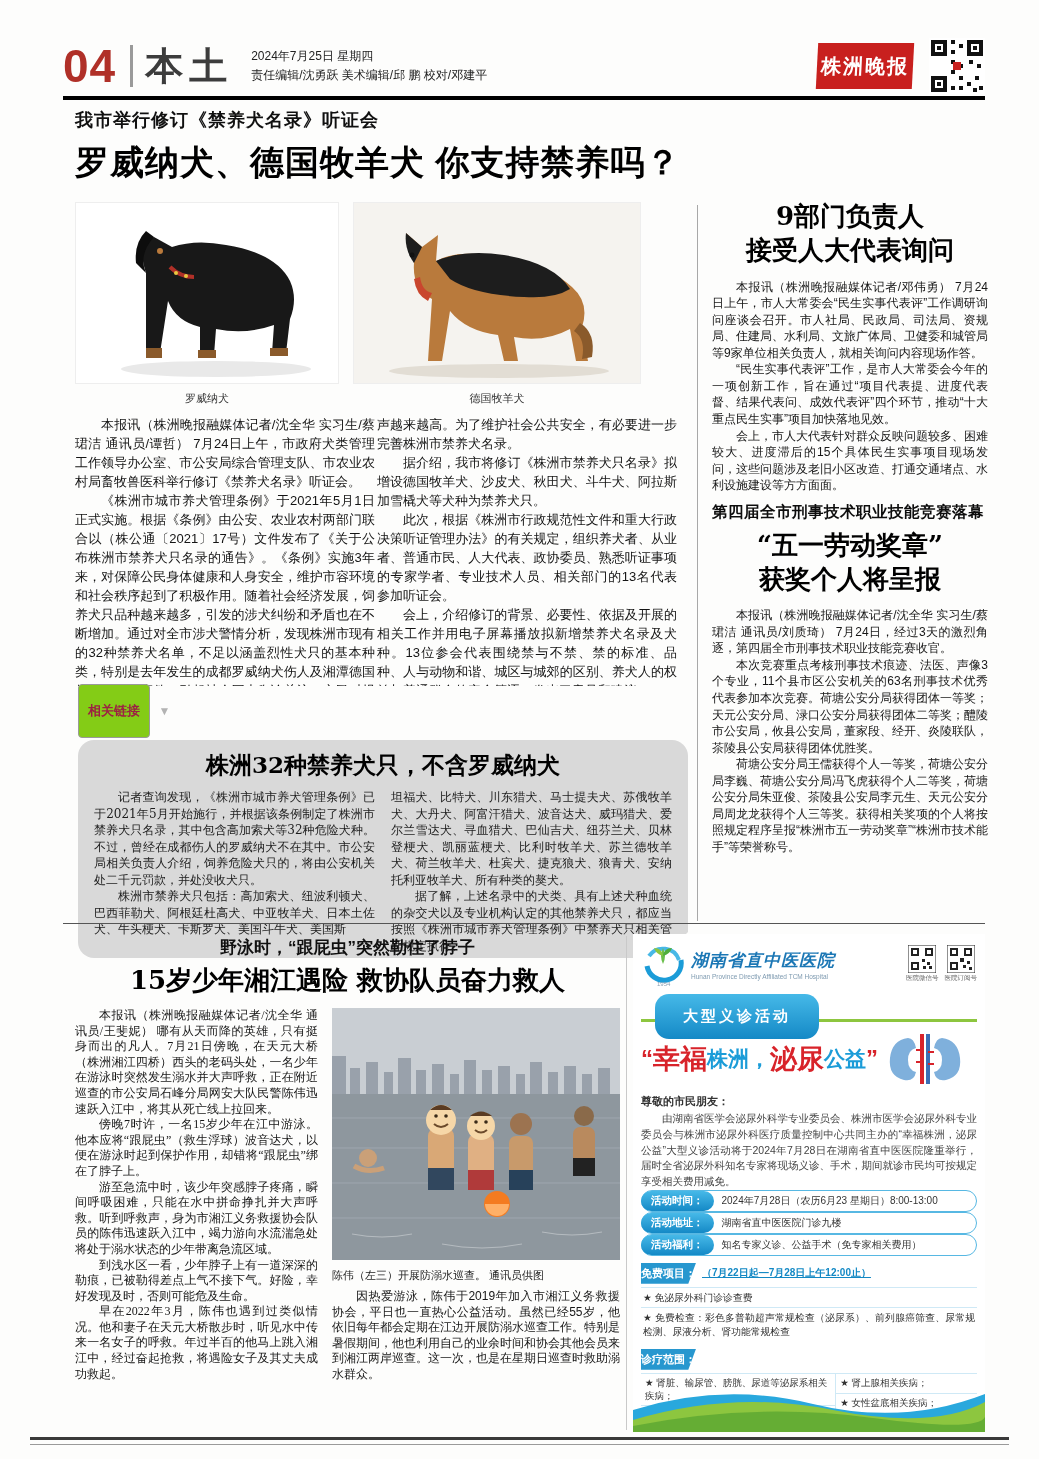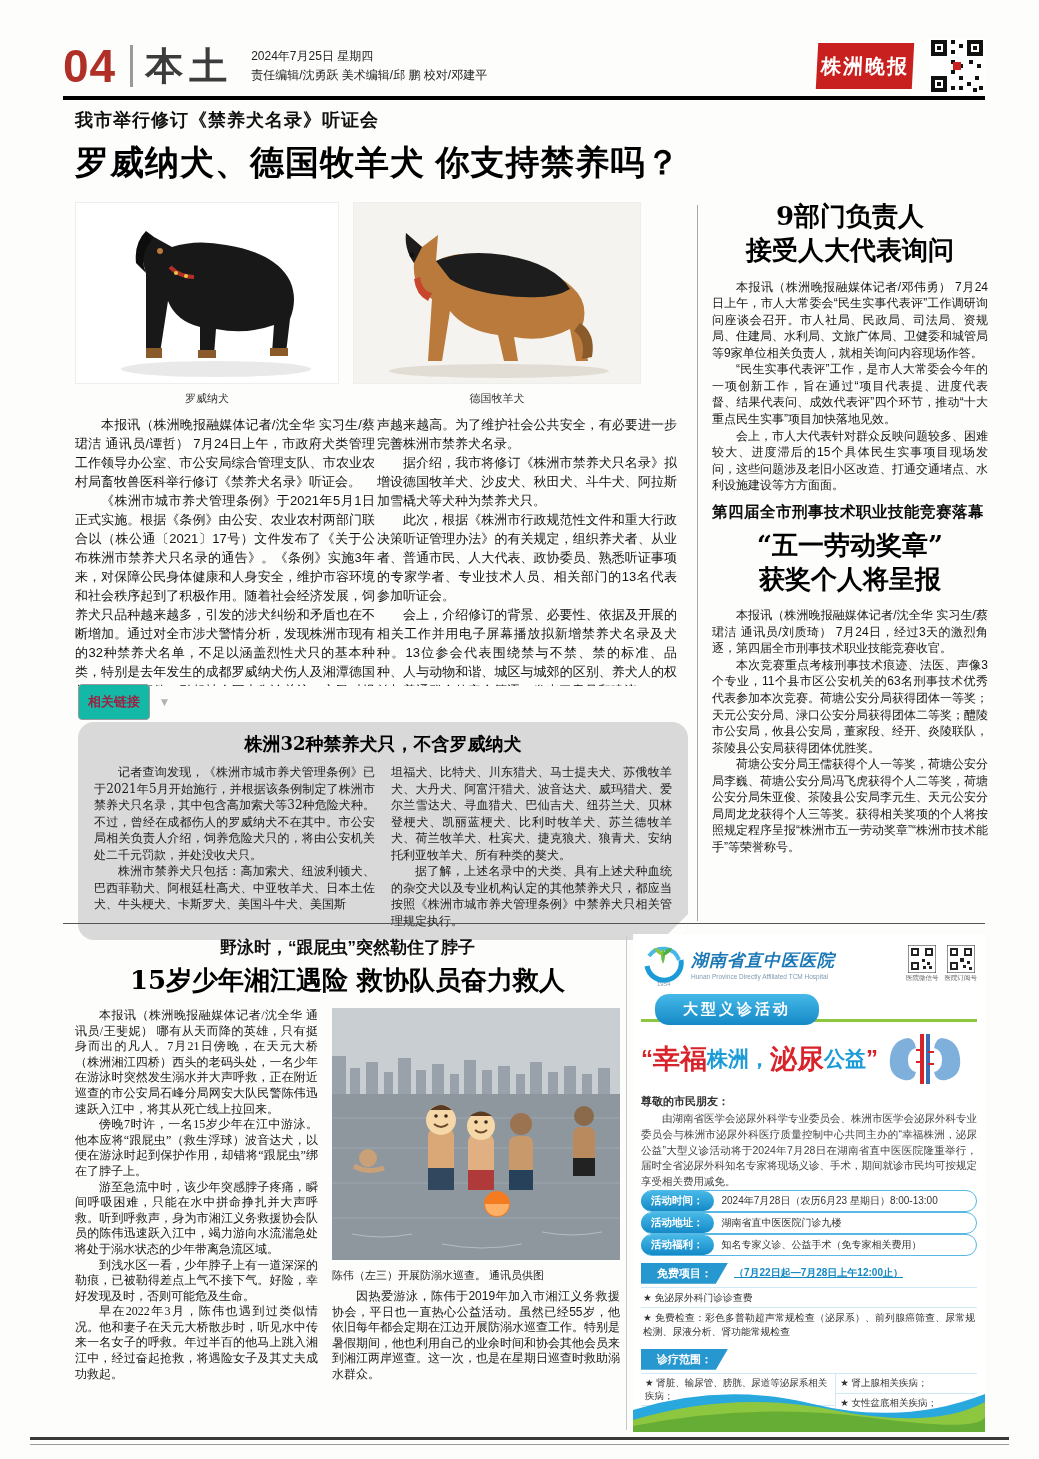--- a/index.html
+++ b/index.html
@@ -26,28 +26,28 @@
   .lead-photos figure{margin:0;}
   .lead-photos figcaption{text-align:center;font-size:11px;color:#333;margin-top:3px;}
   .photo-frame{background:#fff;border:1px solid #eee;}
   .lead-cols{display:flex;gap:2px;margin-top:10px;height:270px;overflow:hidden;}
   .col{width:300px;font-size:13px;line-height:1.46;text-align:justify;color:#141414;}
   .col p{margin:0;text-indent:2em;}
   .cont p:first-child{text-indent:0;}
 
   
   #related{position:absolute;left:78px;top:684px;width:610px;}
-  .rel-tab{display:inline-block;border:1px solid #9a9a9a;border-radius:4px;background:#14b8a6;
-           padding:8px 9px;font-size:13px;font-weight:bold;color:#9c2143;}
+  .rel-tab{display:inline-block;border:1px solid #9a9a9a;border-radius:4px;background:#84cc16;
+           padding:17px 9px;font-size:13px;font-weight:bold;color:#9c2143;}
   .rel-tri{color:#b3b3b3;font-size:12px;margin-left:4px;}
   .rel-box{position:relative;margin-top:2px;background:#d9d9d9;border-radius:16px;
            padding:8px 16px 12px;height:198px;overflow:hidden;}
   .rel-fold{position:absolute;right:0;bottom:0;width:0;height:0;
             border-left:26px solid transparent;border-bottom:26px solid #fdfdfc;}
-  .rel-title{text-align:center;font-family:"DejaVu Serif",serif;font-weight:bold;font-size:18px;
+  .rel-title{text-align:center;font-family:"DejaVu Serif",serif;font-weight:bold;font-size:23px;
              color:#000;margin:2px 0 8px;}
   .rel-cols{display:flex;gap:16px;}
   .rel-col{width:281px;font-family:"DejaVu Serif",serif;font-size:12px;line-height:1.38;
            text-align:justify;color:#1c1c1c;}
   .rel-col p{margin:0;text-indent:2em;}
 
   
   .vdiv-main{position:absolute;left:697px;top:205px;width:1px;height:716px;background:#a8a8a8;}
   #rightcol{position:absolute;left:712px;top:200px;width:276px;height:722px;overflow:hidden;}
   .r-title{font-family:"DejaVu Serif",serif;font-weight:900;font-size:26px;line-height:1.3;
@@ -79,34 +79,34 @@
   .ad-hosp{display:flex;flex-direction:column;}
   .ad-hosp-name{font-family:"DejaVu Serif",serif;font-weight:bold;font-style:italic;
                 font-size:17px;color:#1b77b5;letter-spacing:1px;}
   .ad-hosp-en{font-size:6.5px;color:#7e9ab0;margin-top:1px;}
   .ad-qrs{margin-left:auto;display:flex;gap:6px;}
   .ad-qr{display:flex;flex-direction:column;align-items:center;}
   .ad-qr-label{font-size:6.5px;color:#666;margin-top:1px;}
   .ad-band{position:relative;height:25px;margin-top:6px;border-bottom:3px solid #8dc63f;}
   .ad-band-pill{position:absolute;left:14px;top:0;background:linear-gradient(#46b9e8,#1489c6);
                 color:#fff;font-weight:bold;font-size:15px;letter-spacing:3px;
-                padding:6px 28px;border-radius:14px;text-align:right;}
+                padding:13px 28px;border-radius:14px;text-align:right;}
   .ad-slogan{display:flex;align-items:center;margin-top:10px;}
   .ad-slogan .q{color:#d8232a;font-size:24px;font-weight:900;}
   .ad-slogan .red{color:#d8232a;font-size:27px;font-weight:900;}
   .ad-slogan .blue{color:#1b9cd8;font-size:21px;font-weight:900;}
   .ad-saluta{font-size:11px;font-weight:bold;color:#333;margin-top:8px;}
   .ad-intro{font-size:10.5px;line-height:1.5;text-align:justify;color:#444;margin-top:2px;text-indent:2em;}
   .ad-row{display:flex;align-items:center;border:1px solid #57b8e3;border-radius:11px;
           height:20px;background:#fff;}
   .ad-row-label{background:linear-gradient(#46b9e8,#1489c6);color:#fff;border-radius:10px;
                 padding:3px 10px;font-size:10.5px;font-weight:bold;margin-left:-1px;white-space:nowrap;}
   .ad-row-val{font-size:10px;color:#333;padding-left:8px;white-space:nowrap;overflow:hidden;}
   .ad-ribbon-line{display:flex;align-items:center;margin-top:7px;gap:6px;}
-  .ad-ribbon{background:#2797cf;color:#fff;font-weight:bold;font-size:11px;padding:3px 16px;
+  .ad-ribbon{background:#2797cf;color:#fff;font-weight:bold;font-size:11px;padding:3px 0;
              clip-path:polygon(0 0,100% 0,86% 100%,0 100%);}
   .ad-period{font-size:10px;font-weight:bold;color:#1288c4;text-decoration:underline;}
   .ad-free-items{margin-top:3px;}
   .ad-free-items p{margin:0;padding:3px 2px;font-size:9.8px;color:#333;border-top:1px solid #cfe9f6;
                    text-align:justify;line-height:1.4;text-indent:0;}
   .ad-scope{display:flex;margin-top:3px;border-top:1px solid #cfe9f6;}
   .ad-scope-left{width:58%;border-right:1px solid #cfe9f6;}
   .ad-scope-right{width:42%;}
   .ad-scope p{margin:0;padding:3px 4px;font-size:9.5px;color:#333;border-bottom:1px solid #cfe9f6;line-height:1.35;}
   .ad-wave{position:absolute;left:0;right:0;bottom:0;height:56px;}

